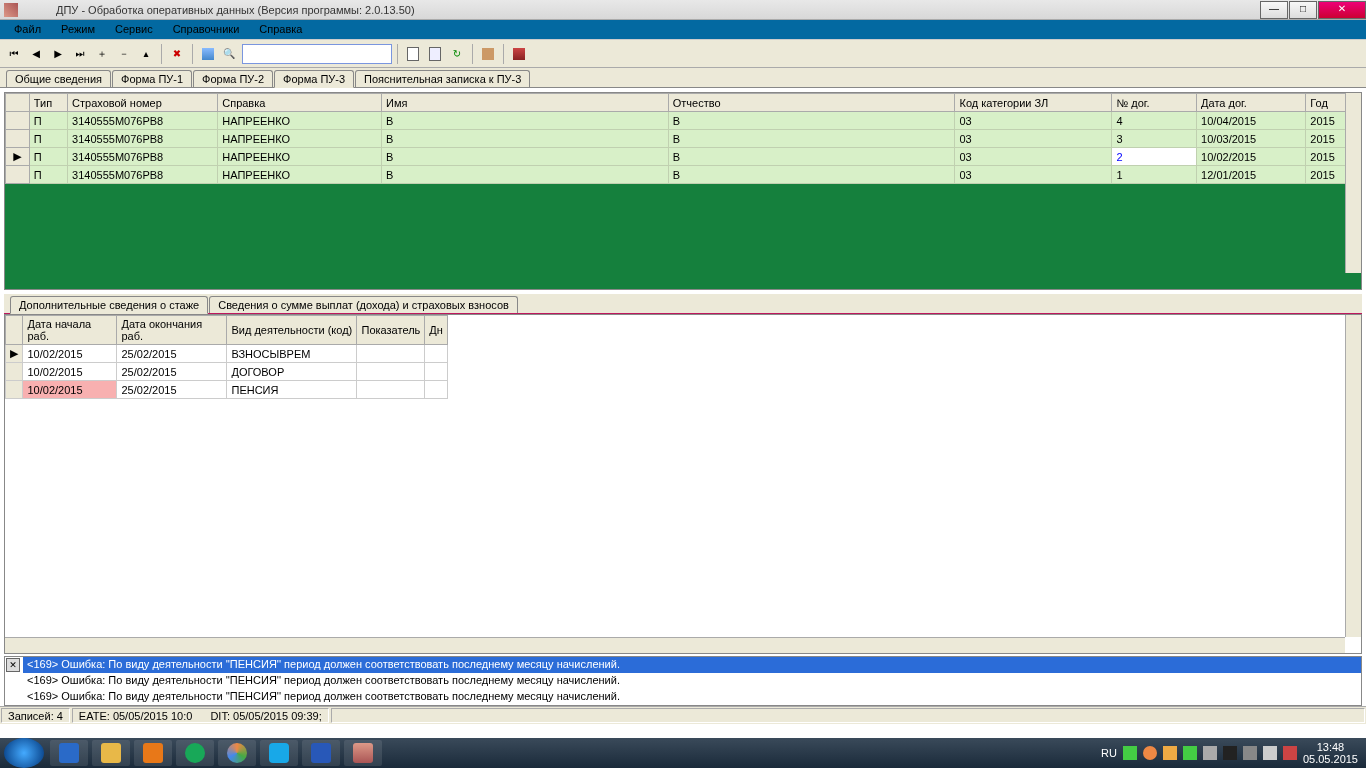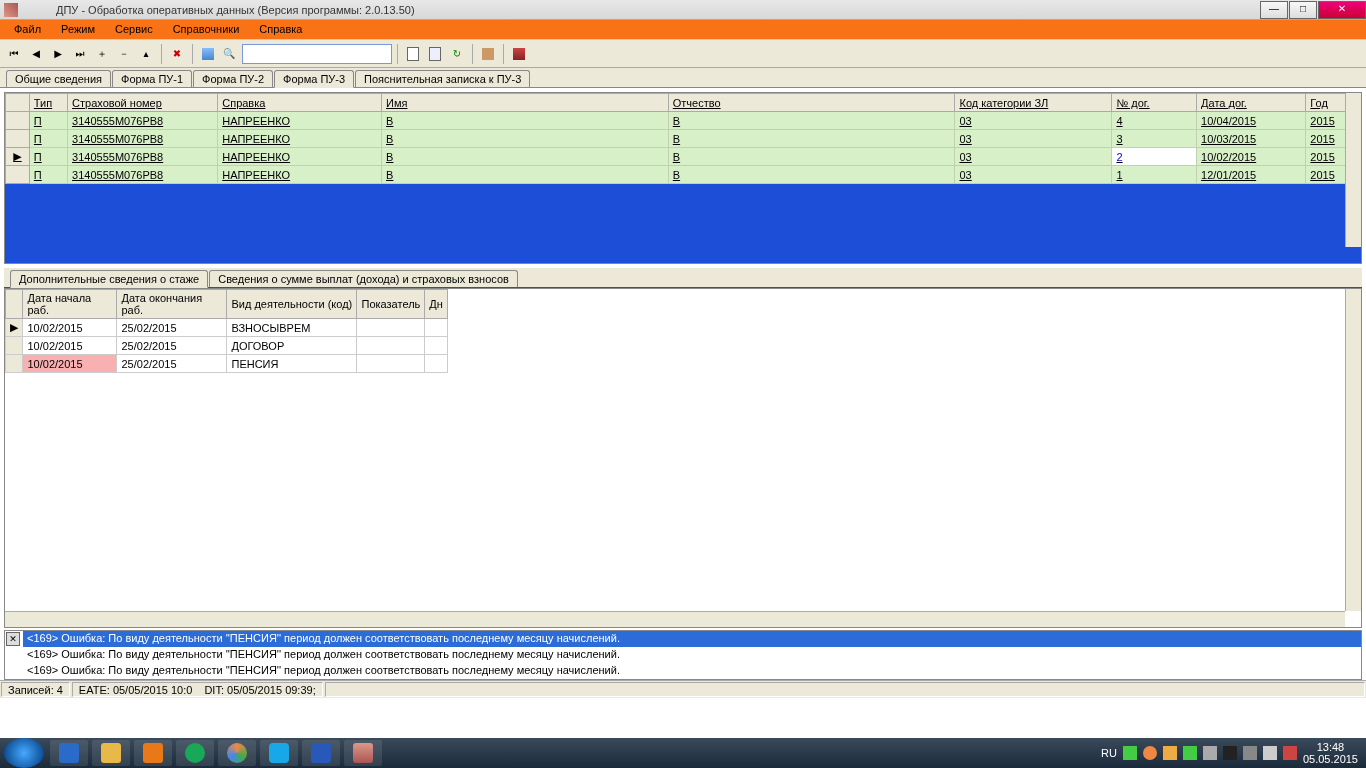--- a/index.html
+++ b/index.html
@@ -3,31 +3,31 @@
 <meta charset="utf-8">
 <style>
 * { box-sizing: border-box; margin: 0; padding: 0; font-family: Tahoma, sans-serif; font-size: 11px; }
 body { width: 1366px; height: 768px; background: #fff; overflow: hidden; position: relative; }
 .titlebar { height: 20px; background: linear-gradient(#e8e8e8,#d8d8d8); display: flex; align-items: center; padding-left: 4px; border-bottom: 1px solid #aaa; gap: 34px; }
 .titlebar-icon { width: 14px; height: 14px; background: linear-gradient(45deg,#d98,#a55); margin-right: 4px; }
 .titlebar-text { color: #333; flex: 1; }
 .titlebar-btns { display: flex; }
 .tb-btn { width: 28px; height: 18px; border: 1px solid #666; background: linear-gradient(#f8f8f8,#ddd); margin-left: 1px; text-align: center; line-height: 14px; font-size: 10px; }
 .tb-close { width: 48px; background: linear-gradient(#e07,#c03); color: #fff; }
-.menubar { height: 20px; background: #f97316; display: flex; padding-left: 4px; border-bottom: 1px solid #ccc; }
+.menubar { height: 20px; background: #0369a1; display: flex; padding-left: 4px; border-bottom: 1px solid #ccc; }
 .menubar span { padding: 3px 10px; cursor: default; }
 .toolbar { height: 28px; background: #ece9d8; display: flex; align-items: center; padding-left: 4px; gap: 2px; border-bottom: 1px solid #aaa; }
 .tbtn { width: 20px; height: 20px; border: 1px solid #ece9d8; display: flex; align-items: center; justify-content: center; font-size: 10px; }
 .tsep { width: 1px; height: 20px; background: #aaa; margin: 0 3px; }
 .tinput { width: 150px; height: 20px; border: 1px solid #7a96df; background: #fff; }
 .tabs { height: 20px; background: #ece9d8; display: flex; padding-left: 6px; border-bottom: 1px solid #888; align-items: flex-end; }
 .tab { padding: 2px 8px; border: 1px solid #888; border-bottom: none; background: #ece9d8; margin-right: 1px; cursor: default; border-radius: 3px 3px 0 0; }
 .tab.active { background: #ece9d8; position: relative; top: 1px; border-bottom: 1px solid #ece9d8; }
 .grid-wrap { position: relative; margin: 4px; border: 1px solid #888; }
-.grid1 { height: 170px; background: #1d4ed8; overflow: auto; text-decoration: underline; }
+.grid1 { height: 196px; background: #15803d; overflow: auto; }
 table { border-collapse: collapse; width: 100%; }
 th { background: #ece9d8; border: 1px solid #aaa; padding: 2px 4px; text-align: left; font-weight: normal; height: 18px; }
 td { border: 1px solid #c0d0b0; padding: 1px 4px; height: 18px; background: #d8f0c8; }
 .rowmark { width: 14px; background: #ece9d8 !important; border: 1px solid #aaa; text-align: center; }
 .edit-cell { background: #fff !important; color: #00f; }
 .tabs2 { margin: 0 4px; border-bottom: 1px solid #be185d; display: flex; }
 .grid2-wrap { margin: 0 4px; border: 1px solid #888; height: 340px; overflow: auto; background: #fff; position: relative; }
 .grid2-wrap td { background: #fff; border: 1px solid #ccc; }
 .grid2-wrap .hl { background: #f8b0b0 !important; }
 .scroll-v { position: absolute; right: 0; top: 0; bottom: 16px; width: 16px; background: #ece9d8; border-left: 1px solid #aaa; }
@@ -230,21 +230,21 @@
   <div class="err-close">✕</div>
   <div class="err-list" id="errl">
       <div class="err-row err-sel">&lt;169&gt; Ошибка: По виду деятельности ''ПЕНСИЯ'' период должен соответствовать последнему месяцу начислений.</div>
       <div class="err-row">&lt;169&gt; Ошибка: По виду деятельности ''ПЕНСИЯ'' период должен соответствовать последнему месяцу начислений.</div>
       <div class="err-row">&lt;169&gt; Ошибка: По виду деятельности ''ПЕНСИЯ'' период должен соответствовать последнему месяцу начислений.</div>
     </div>
 </div>
 
 <div class="statusbar">
   <div class="status-cell">Записей: 4</div>
-  <div class="status-cell" style="display:flex;gap:12px">
+  <div class="status-cell" style="display:flex;gap:18px">
     <span>EATE: 05/05/2015 10:0</span>
     <span>DIT: 05/05/2015 09:39;</span>
   </div>
   <div class="status-cell" style="flex:1"></div>
 </div>
 
 <div class="taskbar">
   <div class="start"></div>
   <div class="task-icon">
       <div class="ico" style="background:#2a6ac8"></div>

